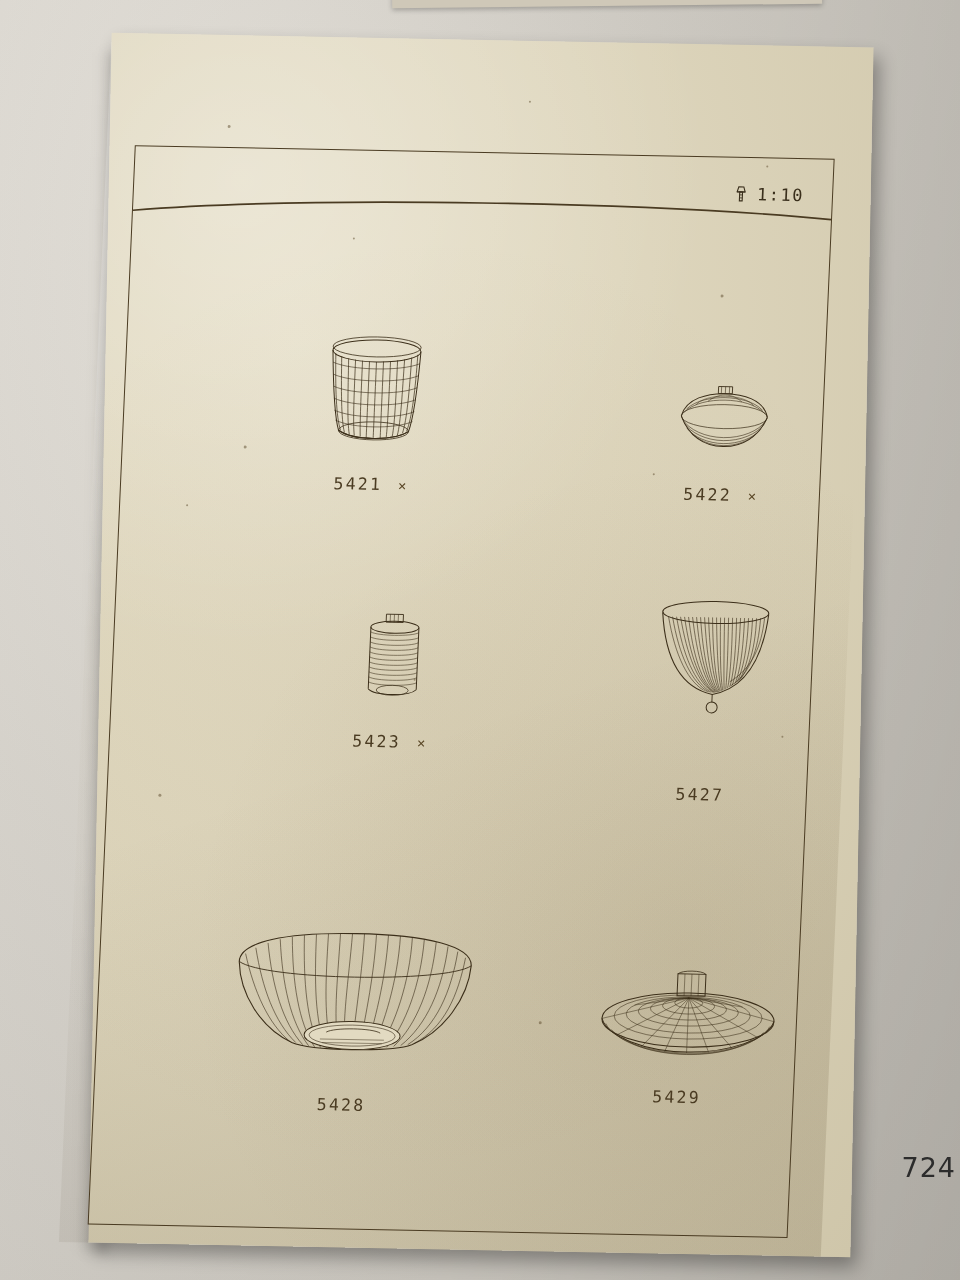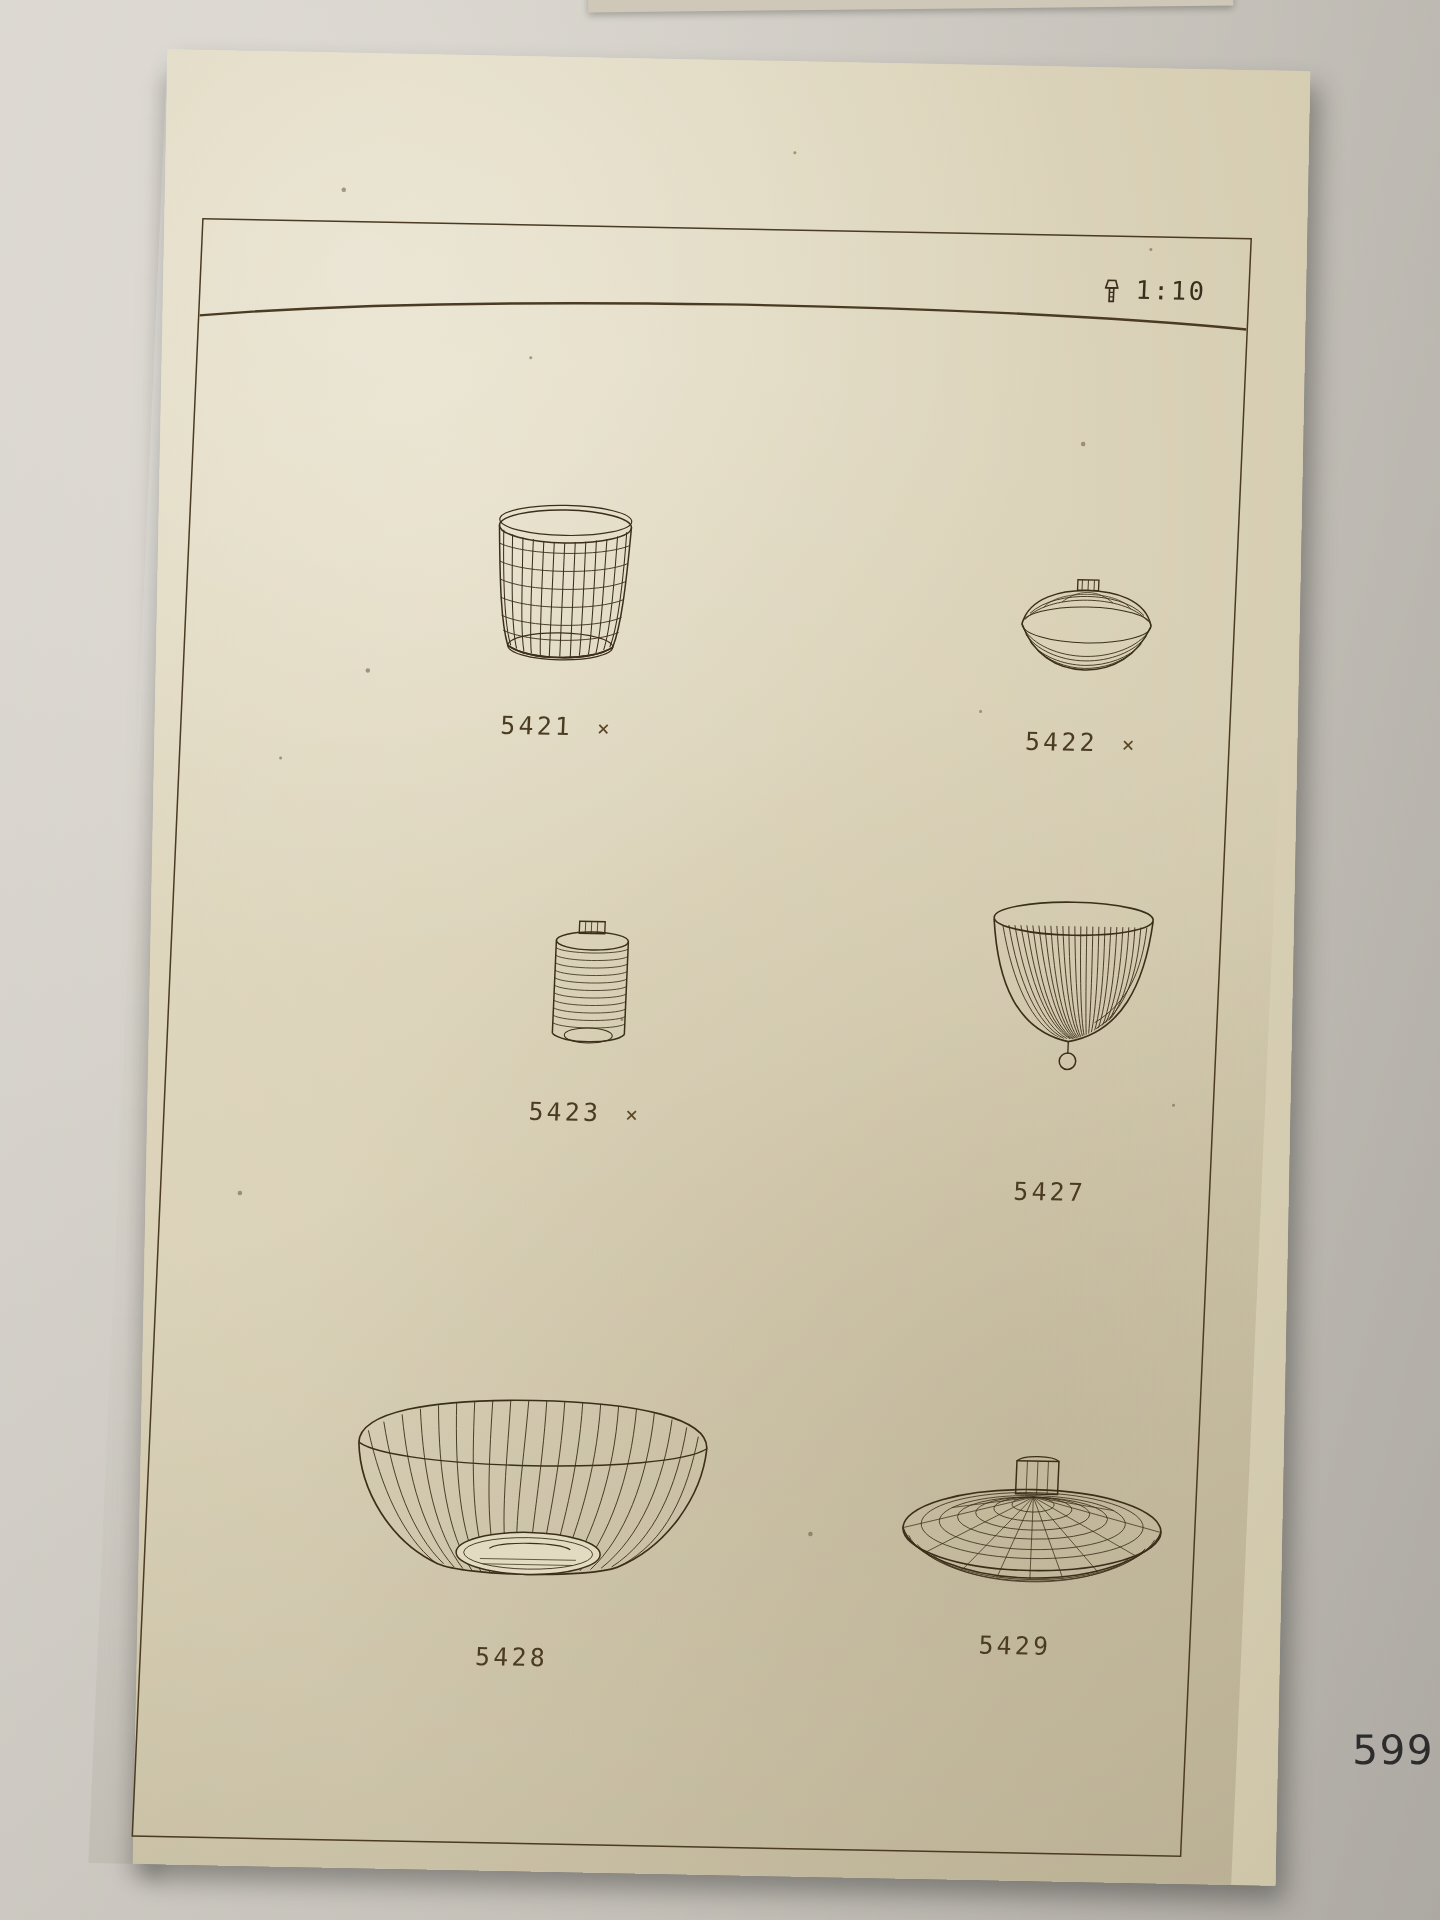--- a/index.html
+++ b/index.html
@@ -449,13 +449,13 @@
         </svg>
         <div class="caption">
           <span>5429</span><span class="star"></span>
         </div>
       </div>
 
     </div>
   </div>
 </div>
 
-<div id="folio">599</div>
+<div id="folio">724</div>
 
 </body></html>

